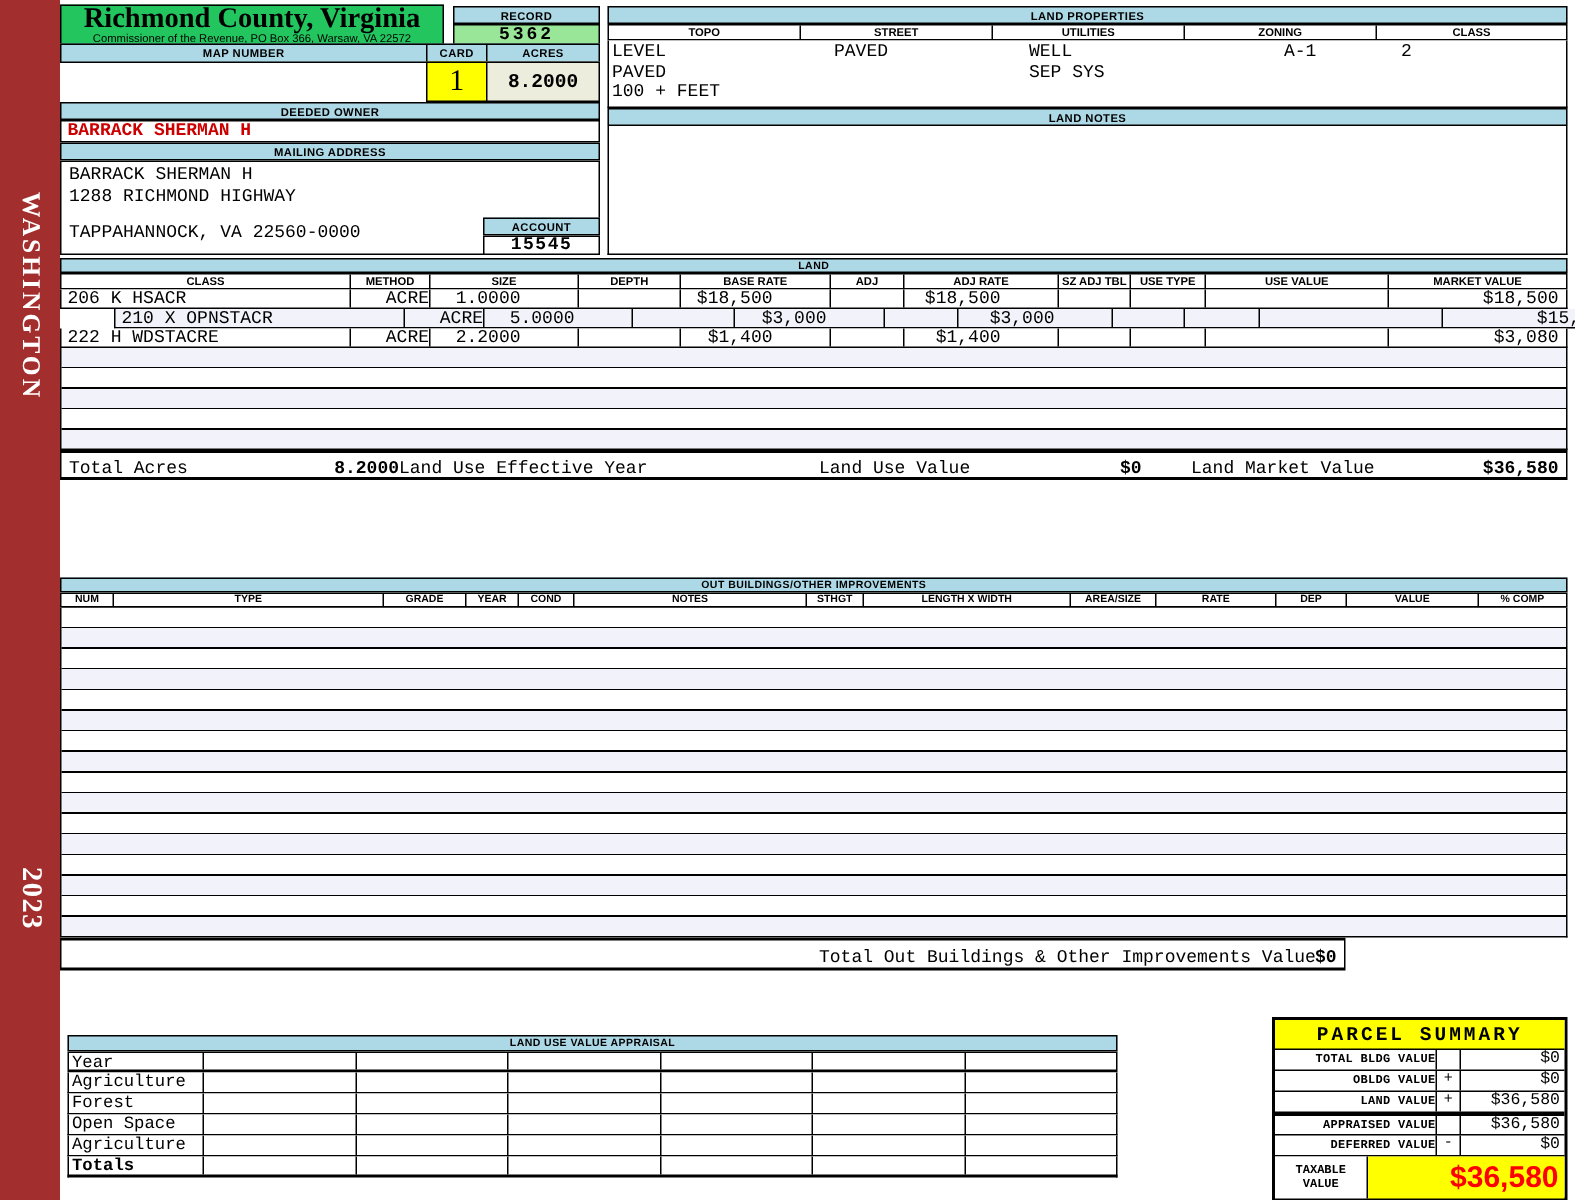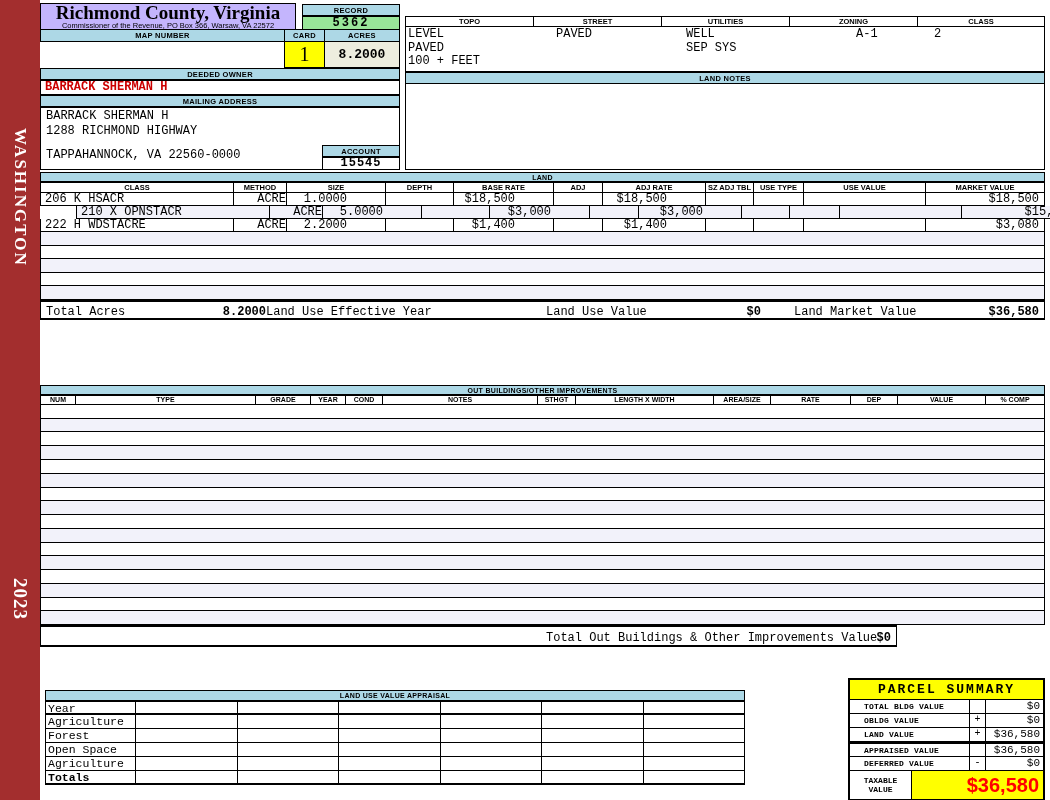--- a/index.html
+++ b/index.html
@@ -53,40 +53,40 @@
   .lua-label{width:90px;border-right:1px solid #000;font-size:11.5px;line-height:13px;padding-left:2px;}
   .lua-cell{flex:1;border-right:1px solid #000;}
   .lua-cell:last-child{border-right:none;}
   
   #parcel{left:848px;top:678px;width:197px;height:122px;border:2px solid #000;background:#fff;
     display:flex;flex-direction:column;}
   #parcel .ps-header{height:20px;background:var(--highlight_yellow);border-bottom:1px solid #000;
     font-weight:bold;font-size:13px;text-align:center;line-height:19px;letter-spacing:2px;}
   .ps-row{display:flex;height:14px;border-bottom:1px solid #000;}
   .ps-row.sumline{border-top:2px solid #000;height:15px;}
-  .ps-label{width:120px;font-size:8px;font-weight:bold;line-height:13px;padding-left:14px;border-right:1px solid #000;letter-spacing:.2px;}
+  .ps-label{width:108px;font-size:8px;font-weight:bold;line-height:13px;padding-left:14px;border-right:1px solid #000;letter-spacing:.2px;text-align:right;}
   .ps-op{width:16px;font-size:10px;text-align:center;line-height:12px;border-right:1px solid #000;}
   .ps-val{flex:1;font-size:11px;text-align:right;padding-right:3px;line-height:13px;}
   .ps-tax{flex:1;display:flex;border-top:1px solid #000;}
   .ps-taxlabel{width:62px;border-right:1px solid #000;font-size:8px;font-weight:bold;text-align:center;
     display:flex;flex-direction:column;justify-content:center;line-height:9px;background:#fff;}
   .ps-taxval{flex:1;background:var(--highlight_yellow);color:var(--taxable_red);font-weight:bold;
     font-size:20px;text-align:right;padding-right:4px;line-height:28px;}
 </style>
 </head>
 <body>
 
 <div id="page">
 
   <div id="sidebar" class="abs">
     <div class="vtext" style="top:128px;font-size:17px;letter-spacing:2px;">WASHINGTON</div>
     <div class="vtext" style="top:578px;font-size:19px;letter-spacing:1px;">2023</div>
   </div>
 
-  <div class="abs" style="left:40px;top:3px;width:256px;height:27px;border:1px solid #000;background:#c4b5fd;text-align:center;">
+  <div class="abs" style="left:40px;top:3px;width:256px;height:27px;border:1px solid #000;background:#22c55e;text-align:center;">
     <div class="serif" style="font-size:19px;font-weight:bold;line-height:18px;">Richmond County, Virginia</div>
     <div style="font-size:7.5px;line-height:8px;">Commissioner of the Revenue, PO Box 366, Warsaw, VA 22572</div>
   </div>
 
   <div class="abs bar" style="left:302px;top:4px;width:98px;height:12px;line-height:11px;">RECORD</div>
   <div class="abs mono" style="left:302px;top:16px;width:98px;height:14px;background:var(--record_green);border:1px solid #000;font-size:12px;font-weight:bold;text-align:center;line-height:12px;letter-spacing:2px;">5362</div>
 
   <div class="abs bar" style="left:40px;top:29px;width:245px;height:13px;line-height:12px;">MAP NUMBER</div>
   <div class="abs bar" style="left:284px;top:29px;width:41px;height:13px;line-height:12px;">CARD</div>
   <div class="abs bar" style="left:324px;top:29px;width:76px;height:13px;line-height:12px;">ACRES</div>
@@ -99,20 +99,21 @@
   <div class="abs bar" style="left:40px;top:95px;width:360px;height:12px;line-height:11px;">MAILING ADDRESS</div>
   <div class="abs mono" style="left:40px;top:107px;width:360px;height:63px;background:#fff;border:1px solid #000;font-size:12px;line-height:13px;padding:2px 0 0 5px;">
     <div>BARRACK SHERMAN H</div>
     <div style="margin-top:2px;">1288 RICHMOND HIGHWAY</div>
     <div style="margin-top:11px;">TAPPAHANNOCK, VA 22560-0000</div>
   </div>
 
   <div class="abs bar" style="left:322px;top:145px;width:78px;height:12px;line-height:11px;">ACCOUNT</div>
   <div class="abs mono" style="left:322px;top:157px;width:78px;height:13px;background:#fff;border:1px solid #000;font-size:12px;font-weight:bold;text-align:center;line-height:11px;letter-spacing:1px;">15545</div>
 
+  <div class="abs bar" style="left:405px;top:4px;width:640px;height:12px;line-height:11px;">LAND PROPERTIES</div>
   <div class="abs row" style="left:405px;top:16px;width:640px;height:11px;">
     <div class="c hdrcell" style="width:128px;">TOPO</div>
     <div class="c hdrcell" style="width:128px;">STREET</div>
     <div class="c hdrcell" style="width:128px;">UTILITIES</div>
     <div class="c hdrcell" style="width:128px;">ZONING</div>
     <div class="c hdrcell" style="flex:1;">CLASS</div>
   </div>
   <div class="abs mono" style="left:405px;top:27px;width:640px;height:45px;background:#fff;border:1px solid #000;border-top:none;font-size:12px;line-height:13.5px;">
     <div style="position:absolute;left:2px;top:1px;">
       <div>LEVEL</div>

